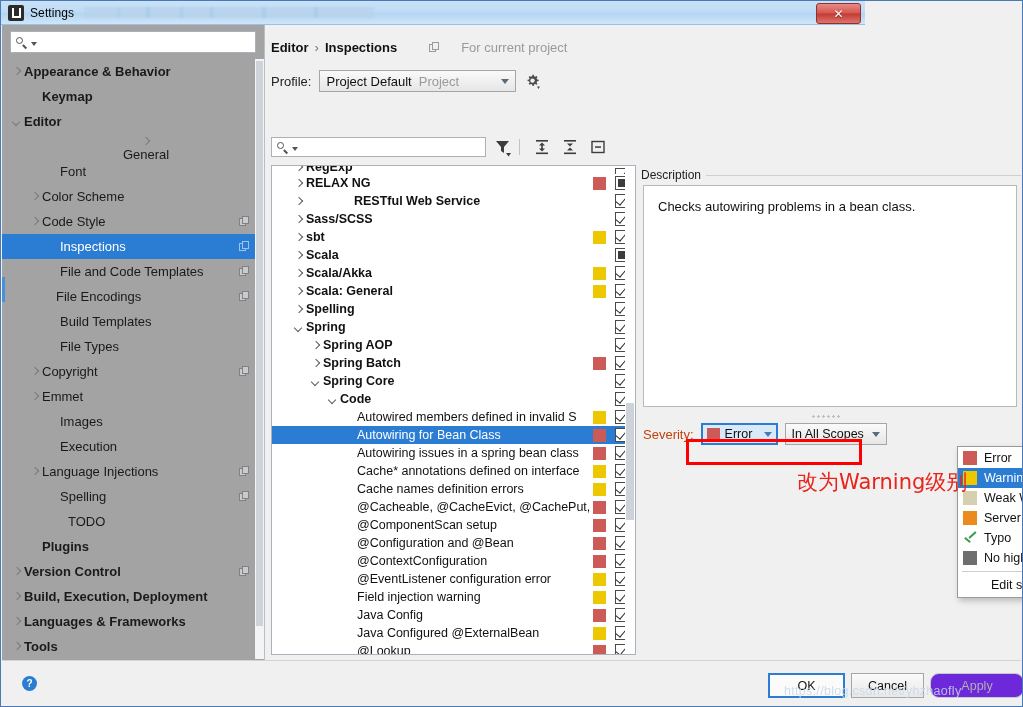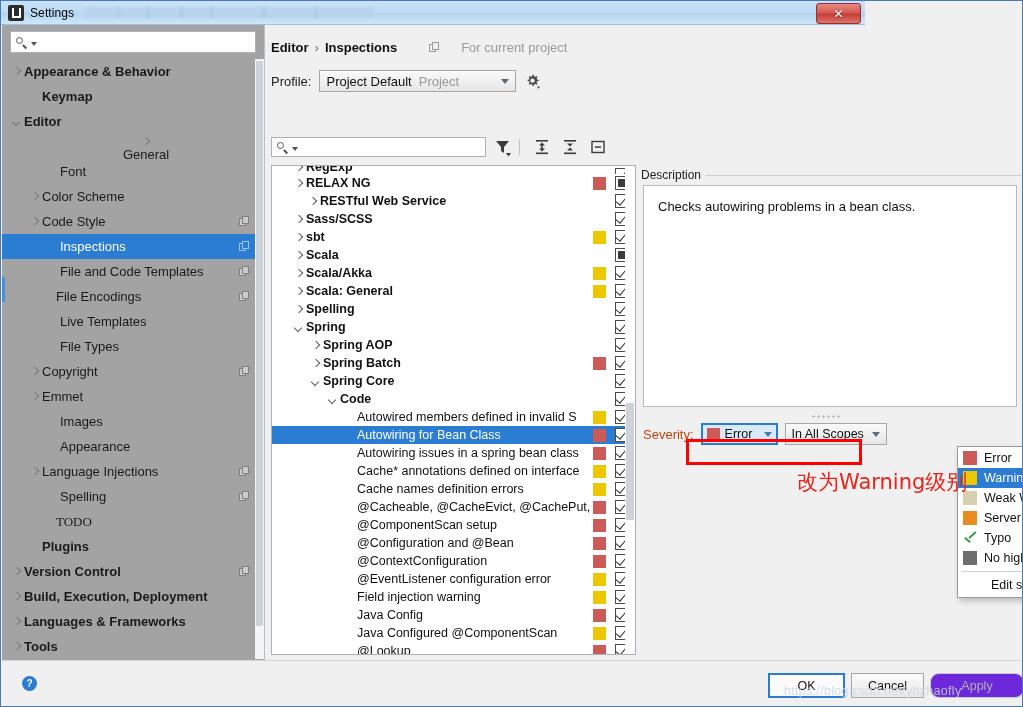--- a/index.html
+++ b/index.html
@@ -250,54 +250,54 @@
           <span class="lbl">File and Code Templates</span>
           <span class="copyic"></span>
         </div>
         <div class="trow" style="padding-left: 40px;">
           <span class="arrow"></span>
           <span class="lbl">File Encodings</span>
           <span class="copyic"></span>
         </div>
         <div class="trow" style="padding-left: 44px;">
           <span class="arrow"></span>
-          <span class="lbl">Live Templates</span>
+          <span class="lbl">Build Templates</span>
         </div>
         <div class="trow" style="padding-left: 44px;">
           <span class="arrow"></span>
           <span class="lbl">File Types</span>
         </div>
         <div class="trow" style="padding-left: 26px;">
           <span class="arrow r"></span>
           <span class="lbl">Copyright</span>
           <span class="copyic"></span>
         </div>
         <div class="trow" style="padding-left: 26px;">
           <span class="arrow r"></span>
           <span class="lbl">Emmet</span>
         </div>
         <div class="trow" style="padding-left: 44px;">
           <span class="arrow"></span>
           <span class="lbl">Images</span>
         </div>
         <div class="trow" style="padding-left: 44px;">
           <span class="arrow"></span>
-          <span class="lbl">Appearance</span>
+          <span class="lbl">Execution</span>
         </div>
         <div class="trow" style="padding-left: 26px;">
           <span class="arrow r"></span>
           <span class="lbl">Language Injections</span>
           <span class="copyic"></span>
         </div>
         <div class="trow" style="padding-left: 44px;">
           <span class="arrow"></span>
           <span class="lbl">Spelling</span>
           <span class="copyic"></span>
         </div>
-        <div class="trow" style="padding-left: 40px; font-family: Liberation Serif, serif;">
+        <div class="trow" style="padding-left: 52px;">
           <span class="arrow"></span>
           <span class="lbl">TODO</span>
         </div>
         <div class="trow bold" style="padding-left: 26px;">
           <span class="arrow"></span>
           <span class="lbl">Plugins</span>
         </div>
         <div class="trow bold" style="padding-left: 8px;">
           <span class="arrow r"></span>
           <span class="lbl">Version Control</span>
@@ -396,21 +396,21 @@
             <span class="iarrow r"></span>
             <span class="ilbl">RegExp</span>
             <span class="cbox checked"></span>
           </div>
           <div class="irow grp" style="padding-left: 21px;">
             <span class="iarrow r"></span>
             <span class="ilbl">RELAX NG</span>
             <span class="sevbox" style="background: rgb(204, 91, 87);"></span>
             <span class="cbox square"></span>
           </div>
-          <div class="irow grp" style="padding-left: 35px;">
+          <div class="irow grp" style="padding-left: 21px; gap: 48px;">
             <span class="iarrow r"></span>
             <span class="ilbl">RESTful Web Service</span>
             <span class="cbox checked"></span>
           </div>
           <div class="irow grp" style="padding-left: 21px;">
             <span class="iarrow r"></span>
             <span class="ilbl">Sass/SCSS</span>
             <span class="cbox checked"></span>
           </div>
           <div class="irow grp" style="padding-left: 21px;">
@@ -534,21 +534,21 @@
             <span class="cbox checked"></span>
           </div>
           <div class="irow" style="padding-left: 72px;">
             <span class="iarrow"></span>
             <span class="ilbl">Java Config</span>
             <span class="sevbox" style="background: rgb(204, 91, 87);"></span>
             <span class="cbox checked"></span>
           </div>
           <div class="irow" style="padding-left: 72px;">
             <span class="iarrow"></span>
-            <span class="ilbl">Java Configured @ComponentScan</span>
+            <span class="ilbl">Java Configured @ExternalBean</span>
             <span class="sevbox" style="background: rgb(237, 199, 0);"></span>
             <span class="cbox checked"></span>
           </div>
           <div class="irow" style="padding-left: 72px;">
             <span class="iarrow"></span>
             <span class="ilbl">@Lookup</span>
             <span class="sevbox" style="background: rgb(204, 91, 87);"></span>
             <span class="cbox checked"></span>
           </div>
         </div>

